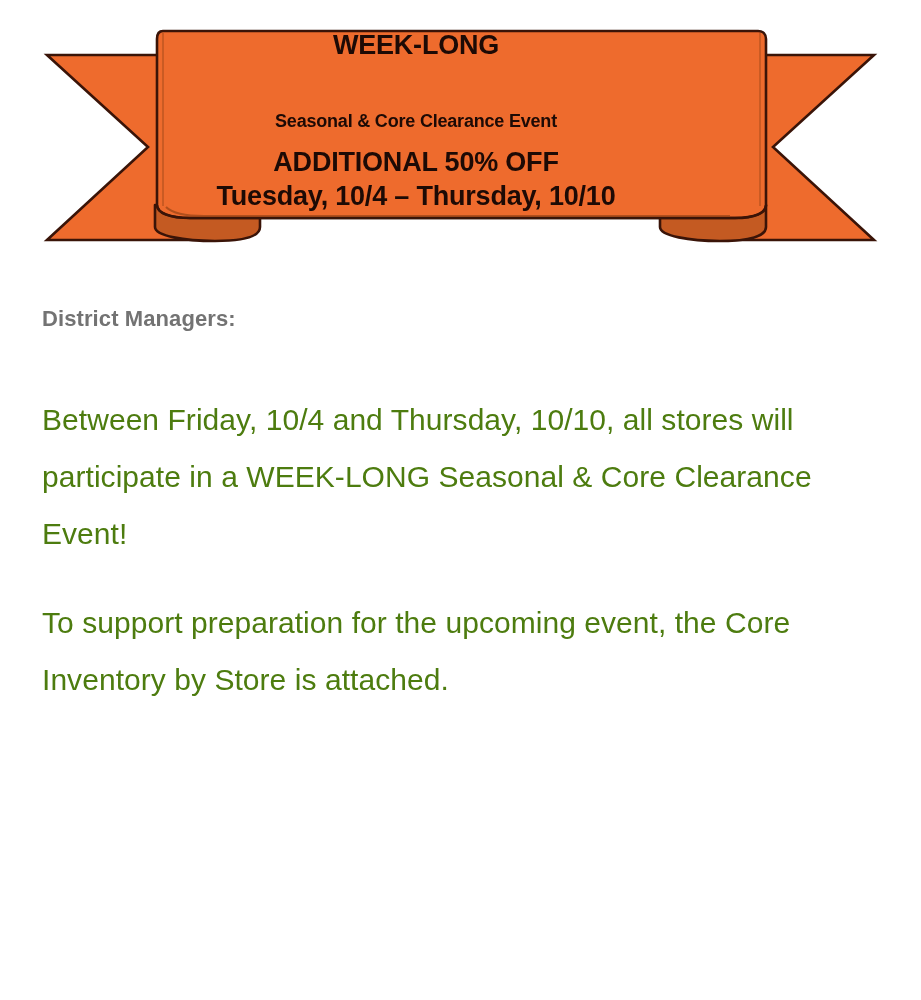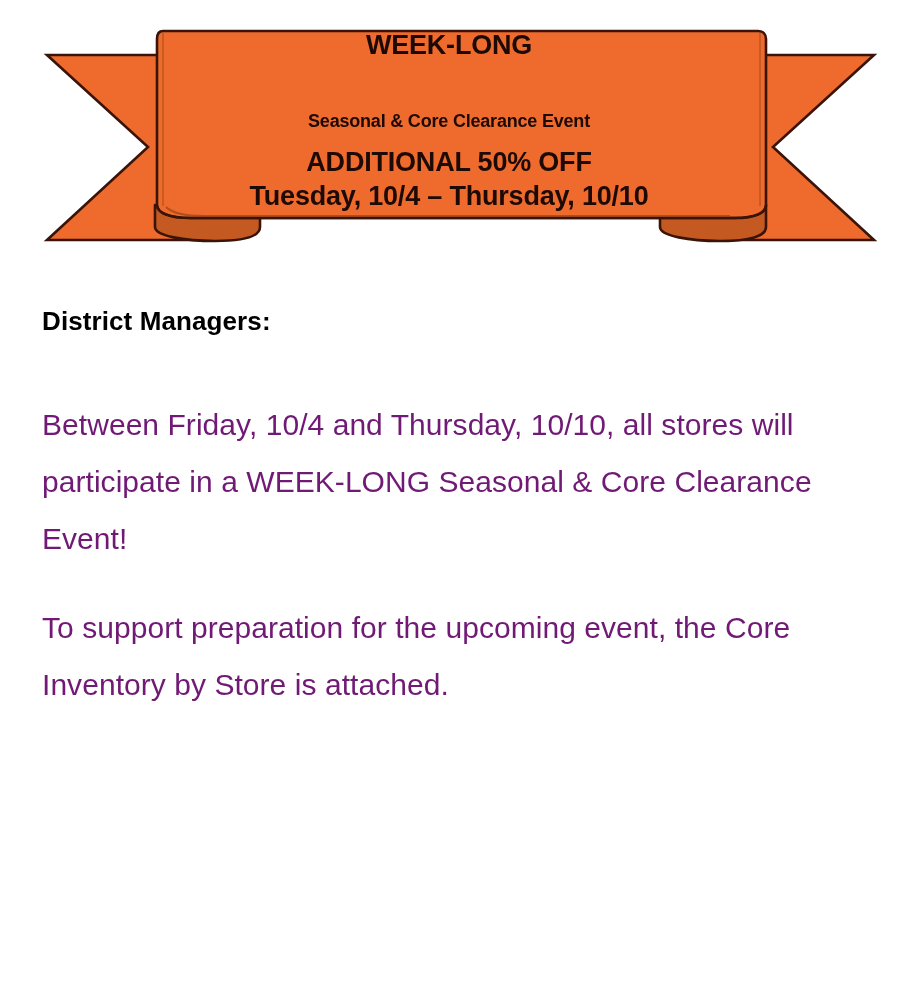--- a/index.html
+++ b/index.html
@@ -43,21 +43,20 @@
     left: 160px;
     top: 30px;
     width: 512px;
     height: 182px;
     display: flex;
     flex-direction: column;
     align-items: center;
     justify-content: center;
     text-align: right;
     pointer-events: none;
-    padding-left: 33px;
   }
   .banner-line {
     font-family: "Liberation Sans", sans-serif;
     font-weight: bold;
     color: #1d0a05;
     line-height: 1.28;
     letter-spacing: -0.2px;
     white-space: nowrap;
   }
   .banner-line.l1 { font-size: 27px; }
@@ -68,32 +67,32 @@
   
   .body-copy {
     position: absolute;
     left: 42px;
     top: 306px;
     width: 848px;
   }
   .salutation {
     font-family: "Liberation Sans", sans-serif;
     font-weight: bold;
-    font-size: 26px;
+    font-size: 22px;
     line-height: 1.2;
-    color: #000000;
+    color: #737373;
     margin: 0 0 0 0;
     letter-spacing: 0.1px;
   }
   .para {
     font-family: "Liberation Sans", sans-serif;
     font-weight: normal;
     font-size: 30px;
     line-height: 57px;
-    color: #701a75;
+    color: #4d7c0f;
     margin: 0;
     letter-spacing: 0.05px;
   }
   .gap-lg { height: 59px; }
   .gap-md { height: 32px; }
   .p1 { margin-top: 0; }
 </style>
 </head>
 <body>
 

